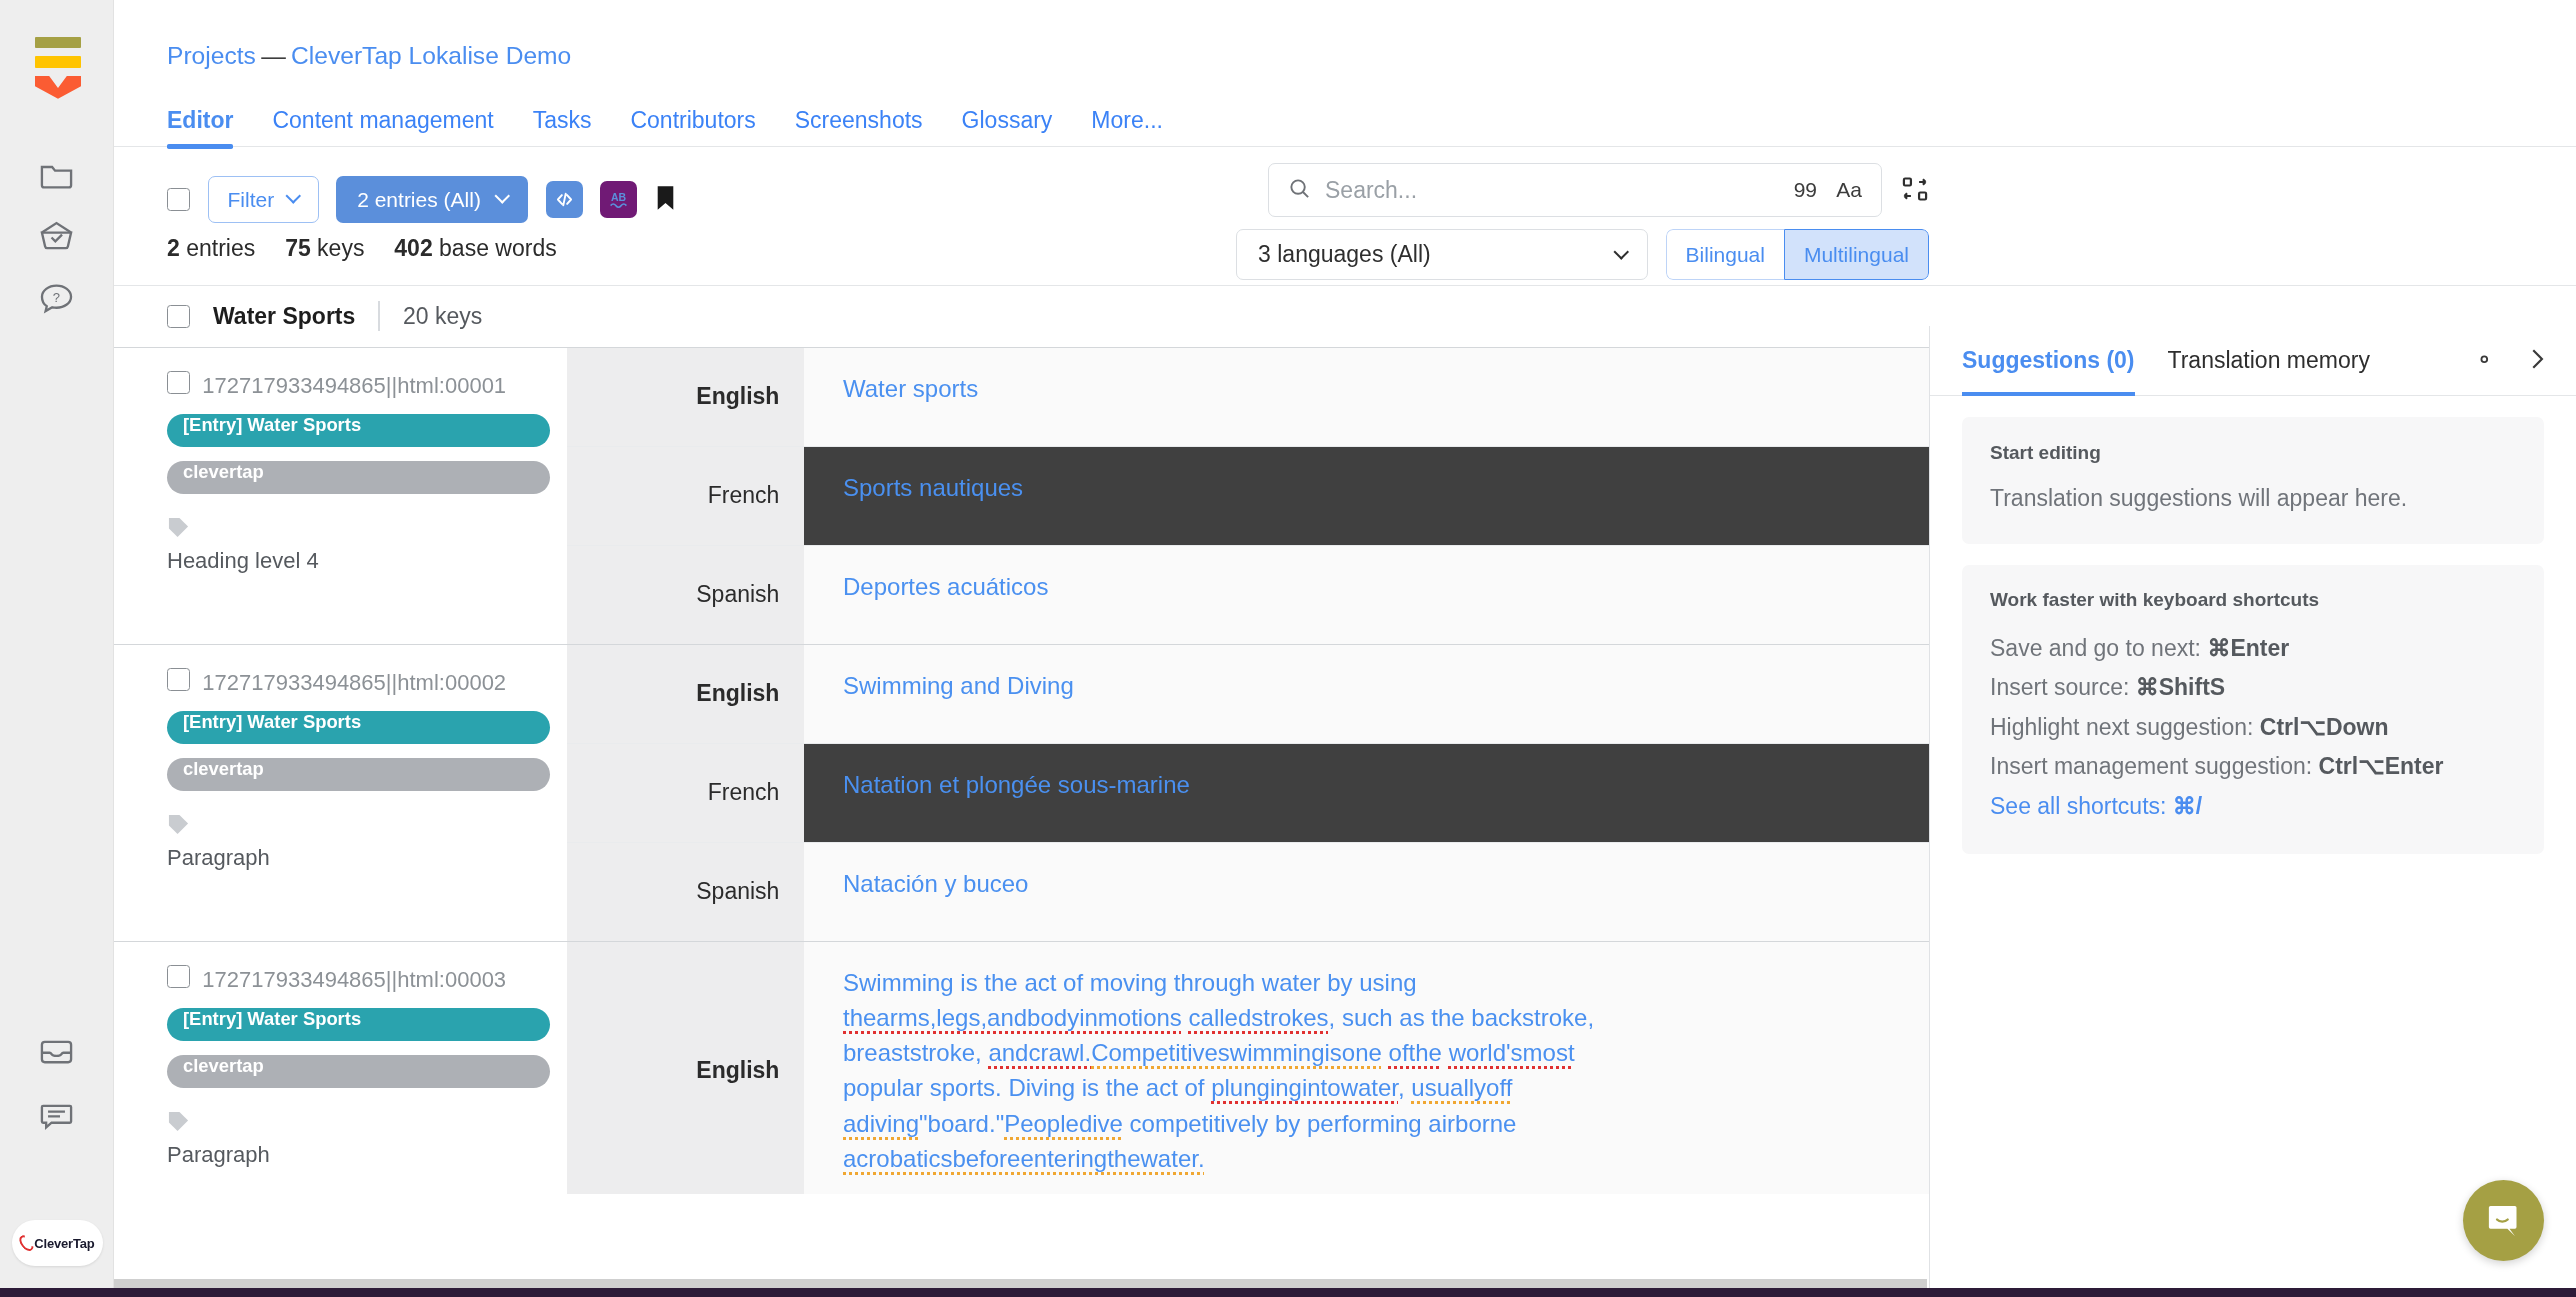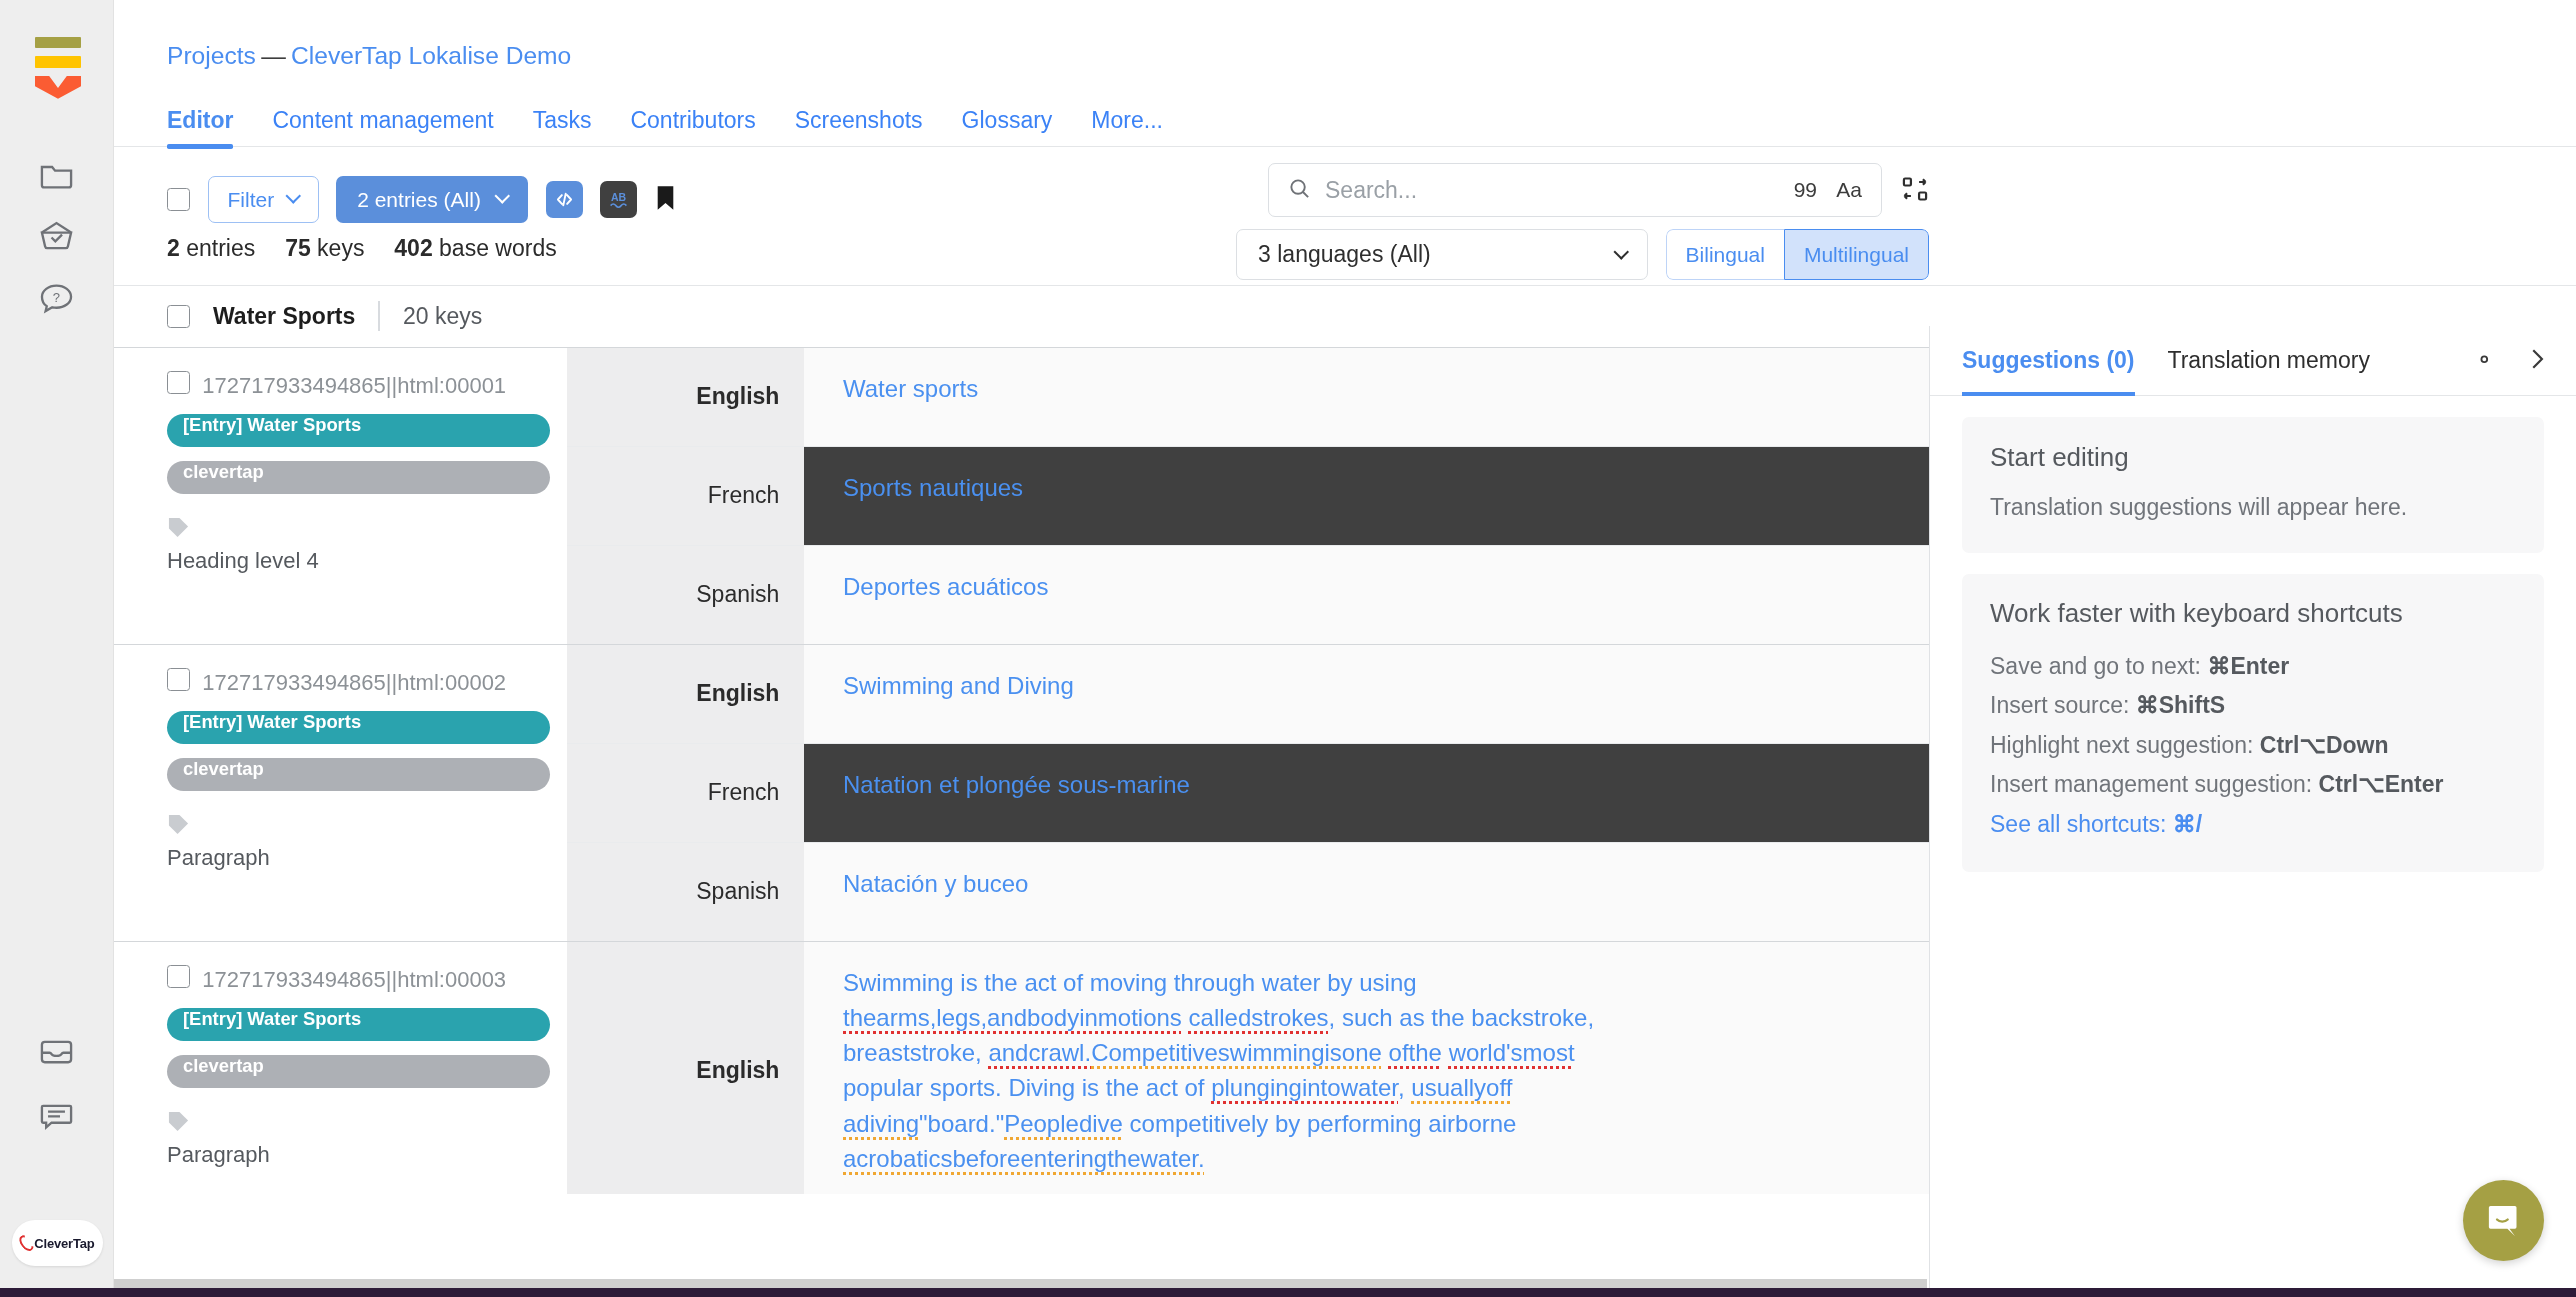--- a/index.html
+++ b/index.html
@@ -100,21 +100,21 @@
     padding: 0 19px; cursor: pointer;
   }
   .btn-entries {
     height: 47px; border-radius: 7px;
     background: #5b8fdb; color: #fff; font-size: 21px;
     display: flex; align-items: center; gap: 16px;
     padding: 0 21px; cursor: pointer;
   }
   .chev { width: 10.5px; height: 10.5px; border-right: 2.6px solid currentColor; border-bottom: 2.6px solid currentColor; transform: rotate(45deg) translate(-2.6px,-2.6px); }
   .sq-btn {
-    width: 37px; height: 37px; border-radius: 7px; background: #404040;
+    width: 37px; height: 37px; border-radius: 7px; background: #701a75;
     display: flex; align-items: center; justify-content: center;
     color: #5b8fdb; cursor: pointer;
   }
   .sq-btn.filled { background: #5b8fdb; color: #fff; }
   .bookmark-ico { cursor: pointer; color: #1a1a1a; }
 
   .tb-right {
     position: absolute; right: 647px; top: 16px;
     display: flex; flex-direction: column; align-items: flex-end; gap: 12.3px;
   }
@@ -234,21 +234,21 @@
   .rp-tabs {
     display: flex; align-items: center; height: 70px; padding: 0 30px 0 32px;
     border-bottom: 1.8px solid #e4e6e8; gap: 33px; position: relative;
   }
   .rp-tab { font-size: 23px; color: #2e2e2e; padding-bottom: 0; cursor: pointer; position: relative; height: 68px; display: flex; align-items: center; }
   .rp-tab.active { color: #4a8df0; font-weight: bold; }
   .rp-tab.active::after { content: ""; position: absolute; left: 0; right: 0; bottom: -1.8px; height: 4.4px; background: #4a8df0; }
   .rp-tools { margin-left: auto; display: flex; align-items: center; gap: 30px; color: #3a3a3a; }
   .rp-body { padding: 21px 32px; }
   .card { background: #f7f7f8; border-radius: 7px; padding: 24.6px 28px 28px 28px; margin-bottom: 21px; }
-  .card h4 { font-size: 26px; color: #55595e; margin-bottom: 17.5px; font-weight: normal; }
+  .card h4 { font-size: 19px; color: #55595e; margin-bottom: 17.5px; font-weight: bold; }
   .card p { font-size: 23px; color: #70747a; line-height: 1.5; }
   .sc-line { font-size: 23px; color: #70747a; line-height: 1.72; }
   .sc-line b { color: #55595e; }
   .sc-link { font-size: 23px; color: #4a8df0; line-height: 1.72; cursor: pointer; }
   .sc-link b { font-weight: bold; }
 
   
   .bubble {
     position: absolute; right: 32px; bottom: 37px;
     width: 81px; height: 81px; border-radius: 50%;

